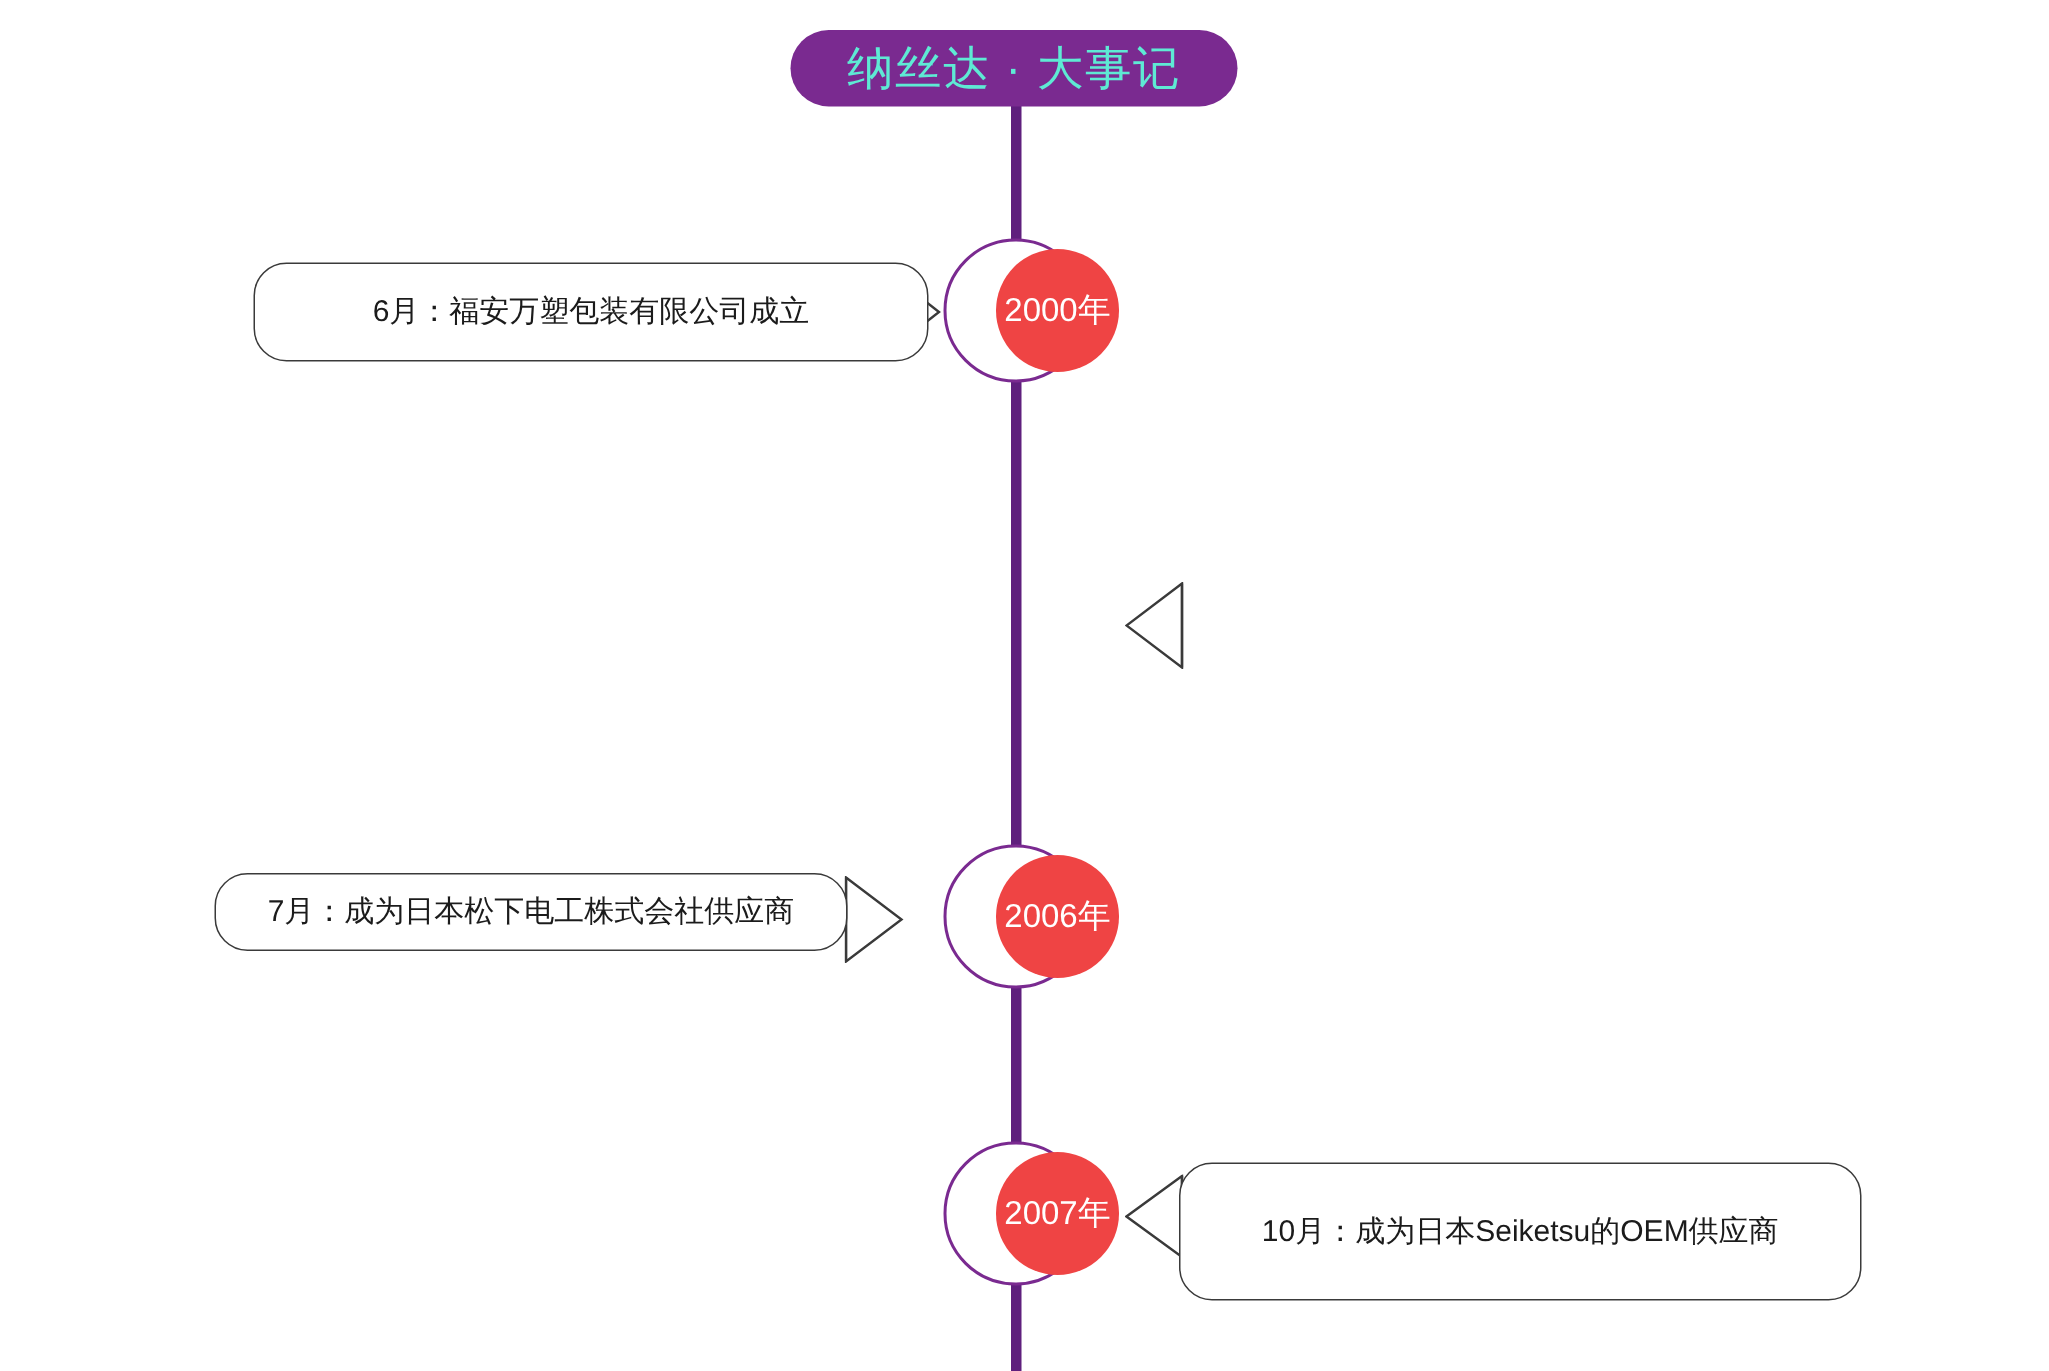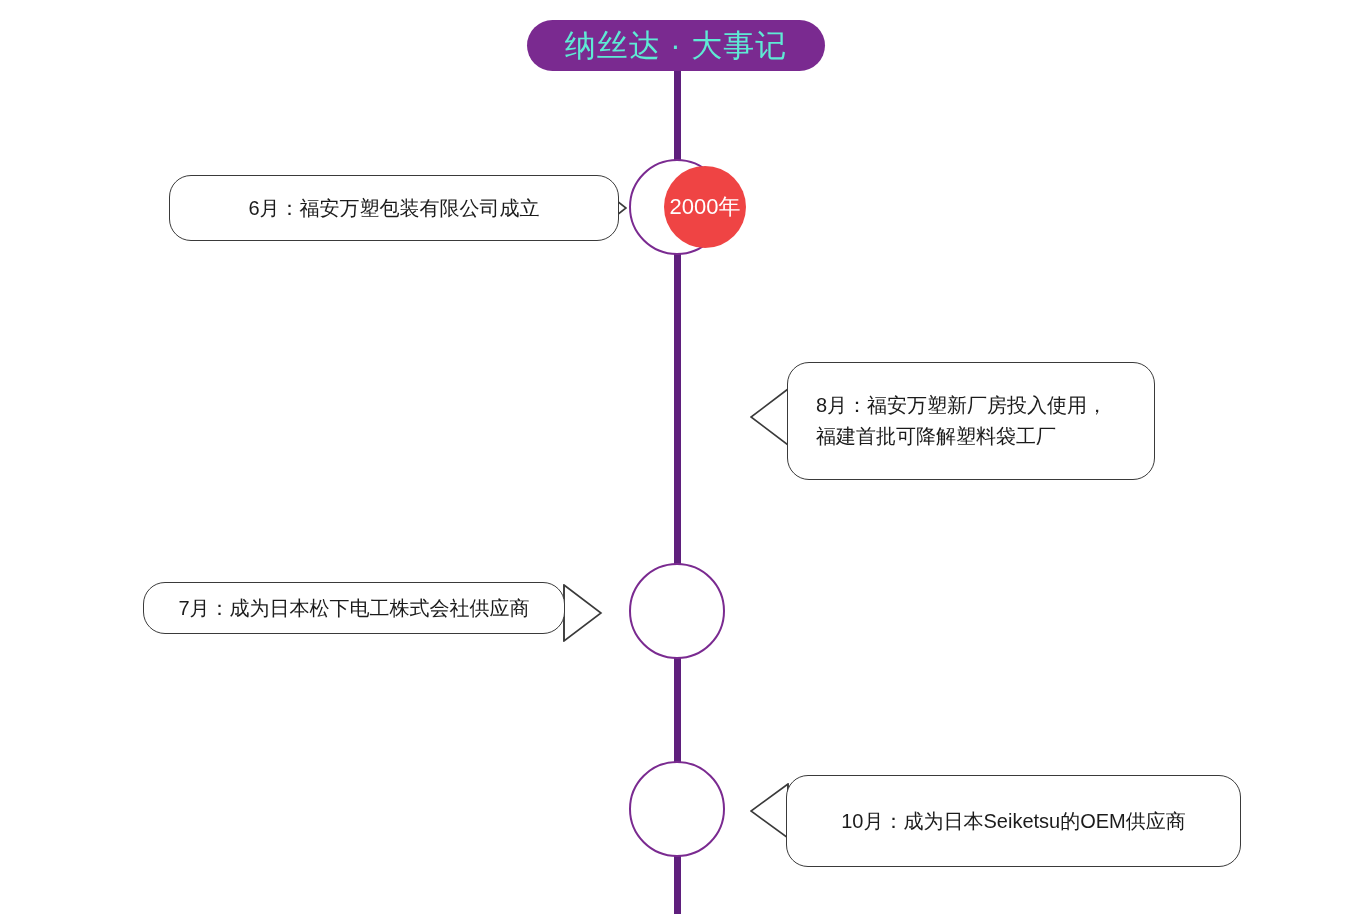--- a/index.html
+++ b/index.html
@@ -143,38 +143,40 @@
     <div class="node-ring"></div>
     <div class="node-disc">
       <span class="node-label">2000年</span>
     </div>
   </div>
 
   <svg class="pointer" style="left:750px; top:388px;" width="40" height="58" viewBox="0 0 40 58">
     <polygon points="38,1 1,29 38,57" fill="#ffffff" stroke="#3a3a3a" stroke-width="1.6" stroke-linejoin="miter"></polygon>
     <line x1="38" y1="1" x2="38" y2="57" stroke="#3a3a3a" stroke-width="1.6"></line>
   </svg>
-  <div class="callout side-right" style="left:787px; top:362px; width:368px; height:118px; padding-left:28px;">
-    <span class="callout-text">8月：福安万塑新厂房投入使用，
-福建首批可降解塑料袋工厂</span>
-  </div>
 
   <div class="callout side-left" style="left:143px; top:582px; width:422px; height:52px;">
     <span class="callout-text">7月：成为日本松下电工株式会社供应商</span>
   </div>
   <svg class="pointer" style="left:563px; top:584px;" width="40" height="58" viewBox="0 0 40 58">
     <polygon points="1,1 38,29 1,57" fill="#ffffff" stroke="#3a3a3a" stroke-width="1.6" stroke-linejoin="miter"></polygon>
     <line x1="1" y1="1" x2="1" y2="57" stroke="#3a3a3a" stroke-width="1.6"></line>
   </svg>
   <div class="node" style="left:629px; top:563px;">
     <div class="node-ring"></div>
+    <div class="node-disc">
+      <span class="node-label">2006年</span>
+    </div>
   </div>
 
   <div class="node" style="left:629px; top:761px;">
     <div class="node-ring"></div>
+    <div class="node-disc">
+      <span class="node-label">2007年</span>
+    </div>
   </div>
   <svg class="pointer" style="left:750px; top:783px;" width="40" height="56" viewBox="0 0 40 56">
     <polygon points="38,1 1,28 38,55" fill="#ffffff" stroke="#3a3a3a" stroke-width="1.6" stroke-linejoin="miter"></polygon>
     <line x1="38" y1="1" x2="38" y2="55" stroke="#3a3a3a" stroke-width="1.6"></line>
   </svg>
   <div class="callout side-right" style="left:786px; top:775px; width:455px; height:92px; justify-content:center;">
     <span class="callout-text">10月：成为日本Seiketsu的OEM供应商</span>
   </div>
 
 </div>

